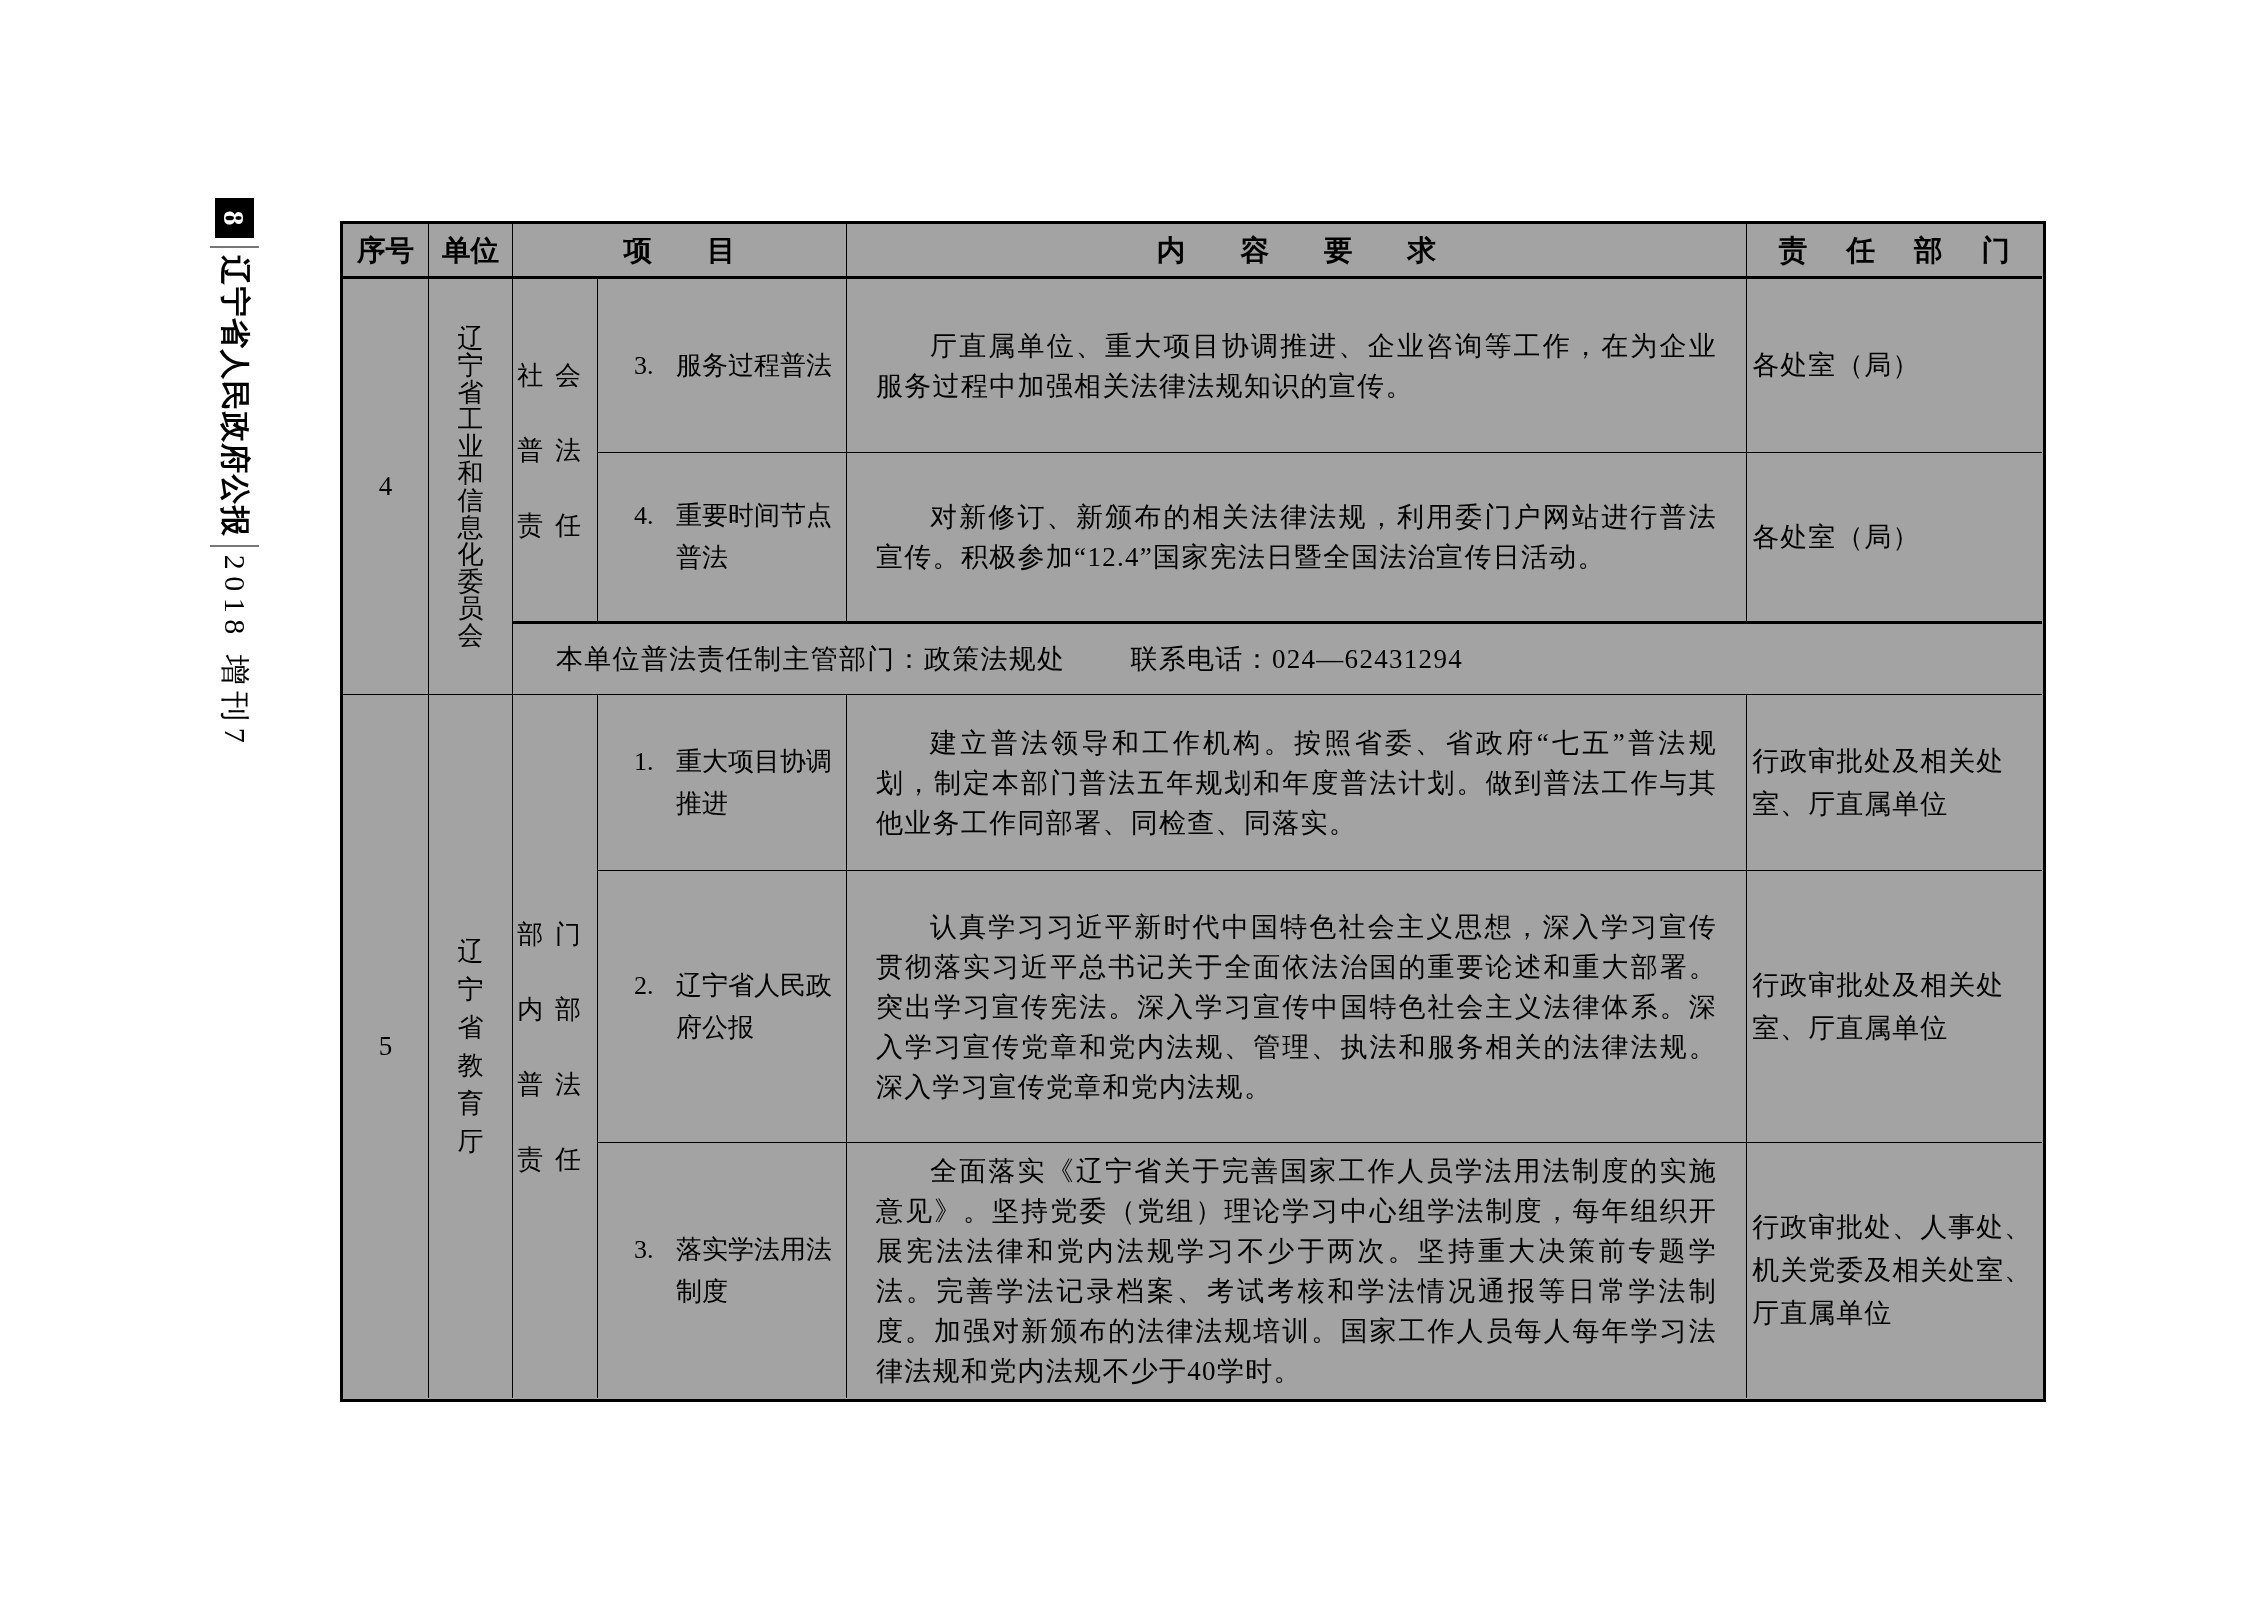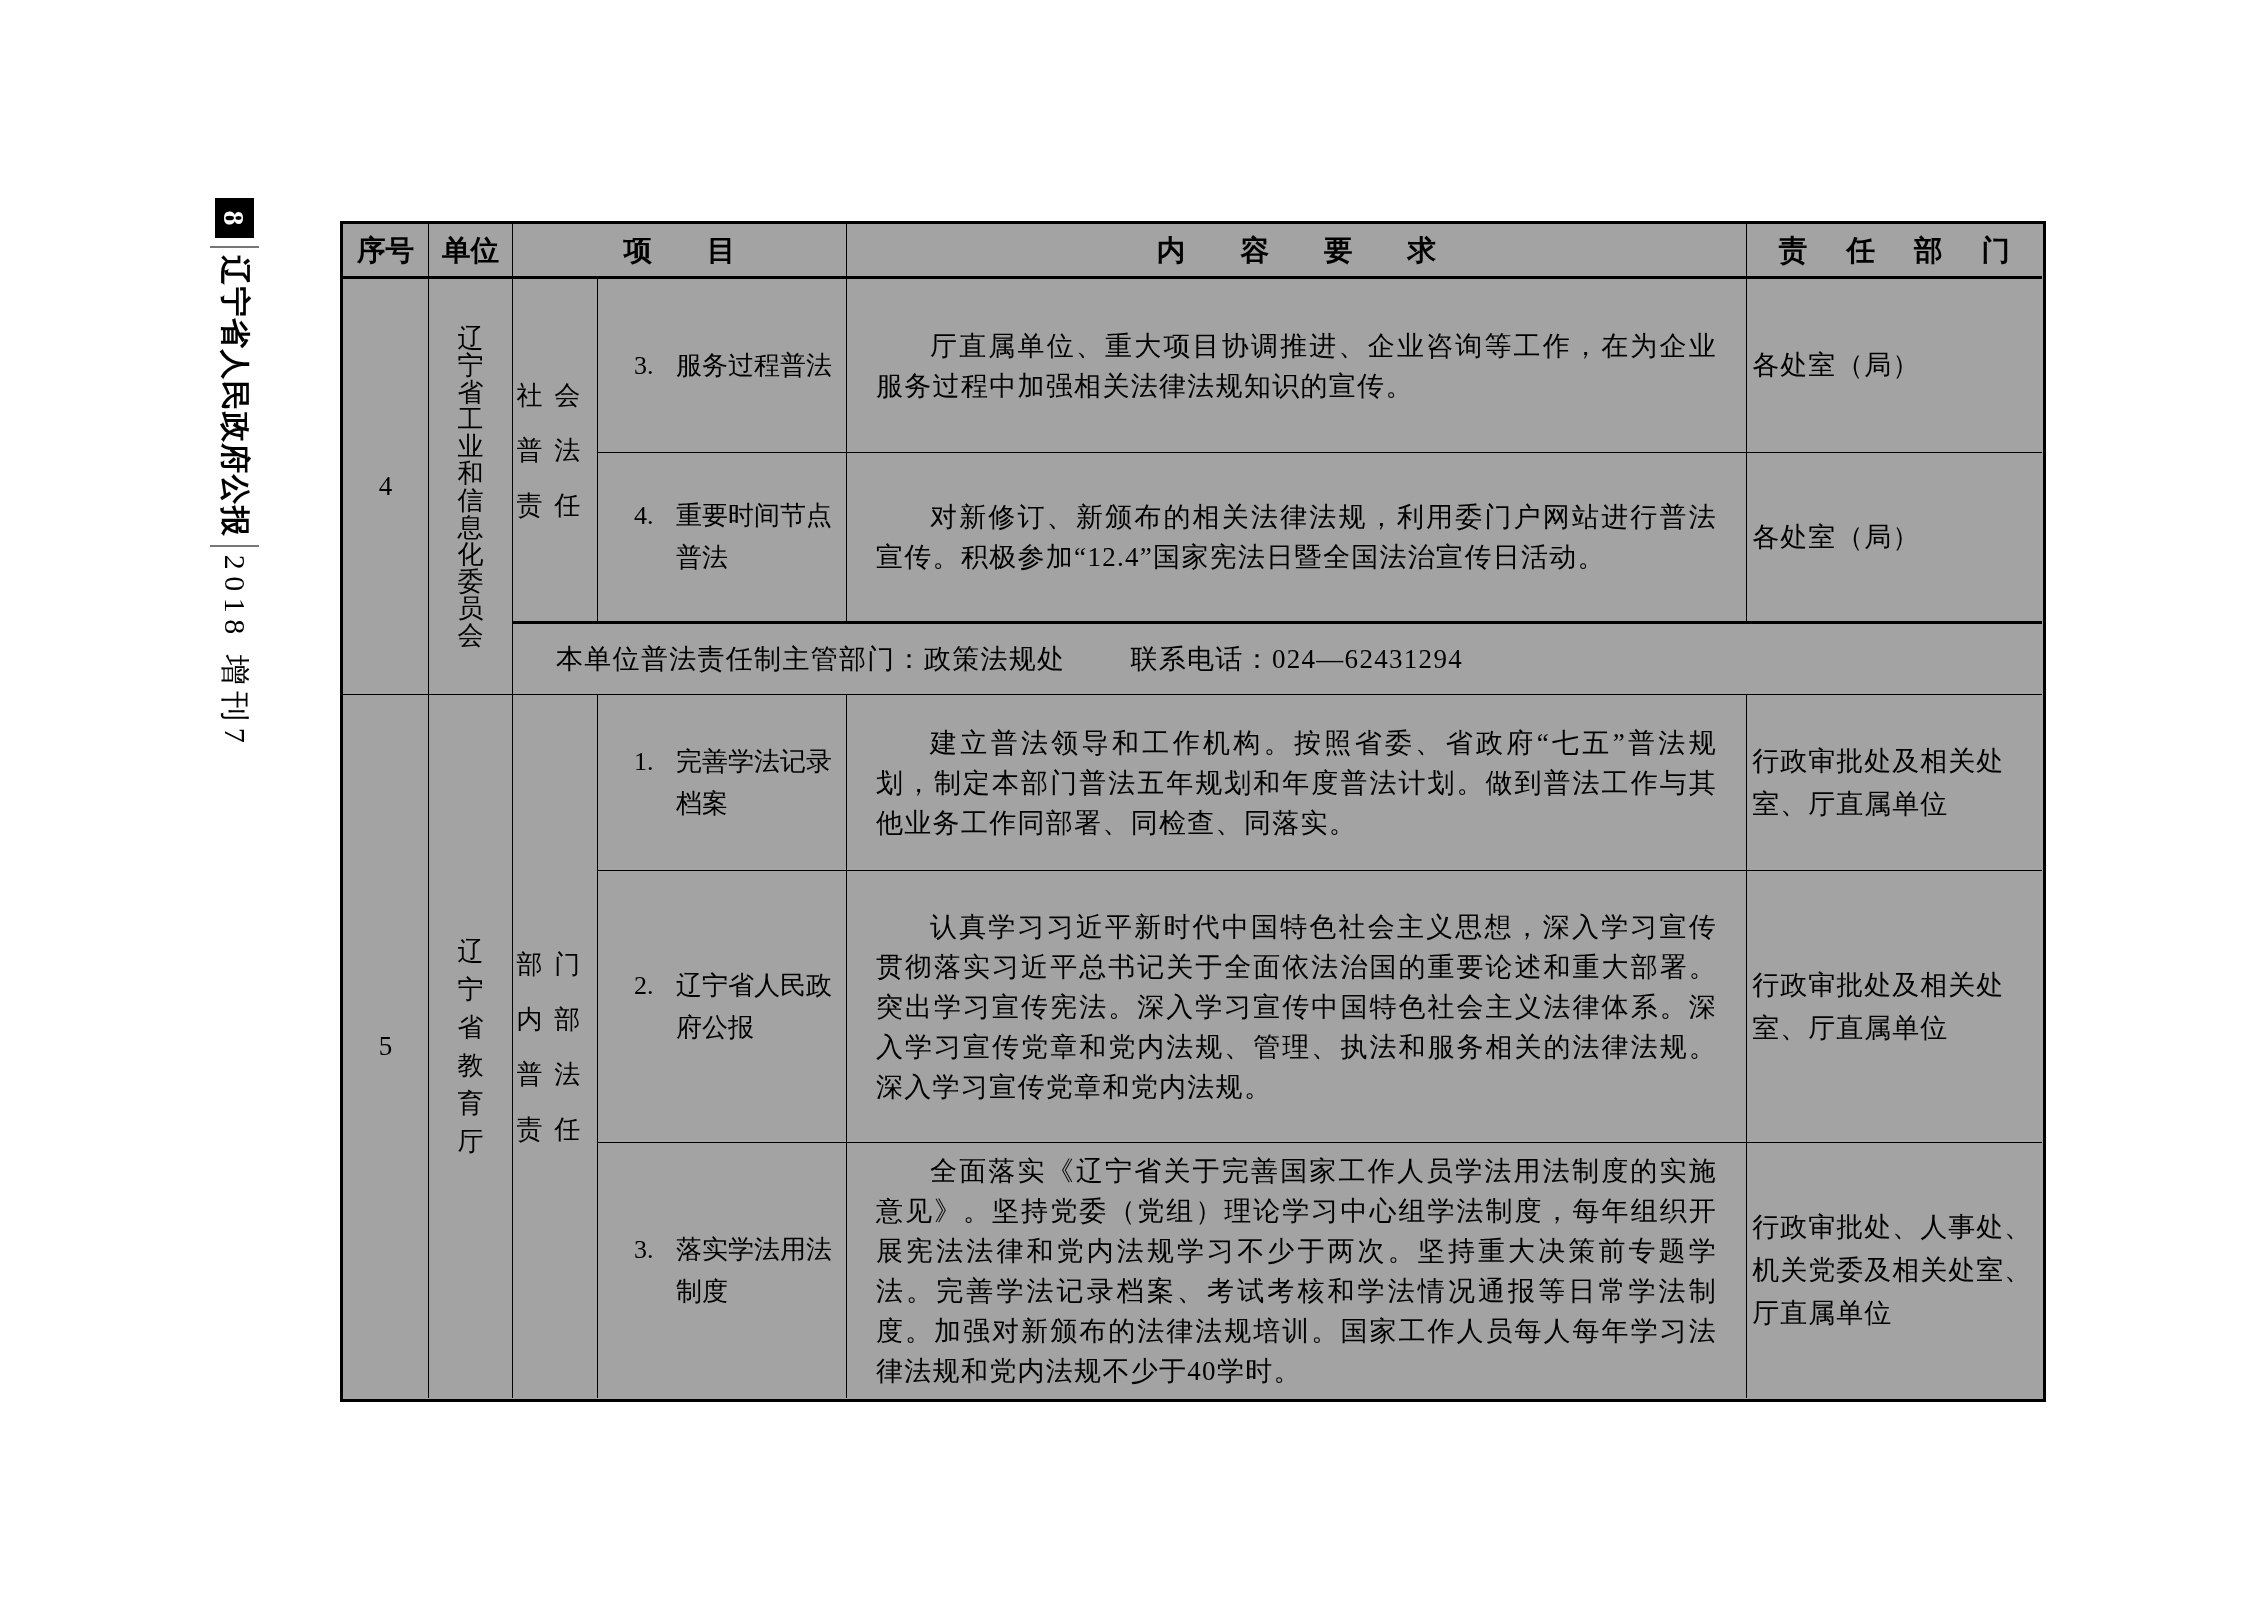--- a/index.html
+++ b/index.html
@@ -66,21 +66,21 @@
   .ls-dept{letter-spacing:39px;margin-right:-39px;}
 
   .idx-cell{justify-content:center;font-size:27px;}
 
   .unit-cell,.cat-cell{justify-content:center;}
   .unit-text{width:30px;font-size:26px;text-align:center;word-break:break-all;}
   .unit-tight{line-height:27px;}
   .unit-loose{line-height:38px;}
   .cat-text{
     width:77px;font-size:26px;letter-spacing:11.7px;
-    line-height:55px;word-break:break-all;text-align:left;
+    line-height:75px;word-break:break-all;text-align:center;
   }
 
   .item-cell{padding:6.5px 3.9px 6.5px 36px;font-size:26px;}
   .item-inner{display:flex;width:100%;line-height:42px;}
   .item-num{flex:0 0 42px;}
   .item-title{flex:1 1 auto;word-break:break-all;}
 
   .content-cell{padding:6.5px 29px;}
   .content-cell p{
     margin:0;width:100%;
@@ -176,21 +176,21 @@
   <div class="cell unit-cell no-b" style="grid-row:5/8;grid-column:2;">
     <div class="unit-text unit-loose">辽宁省教育厅</div>
   </div>
   <div class="cell cat-cell no-b" style="grid-row:5/8;grid-column:3;">
     <div class="cat-text">部门内部普法责任</div>
   </div>
 
   <div class="cell item-cell" style="grid-row:5;grid-column:4;">
     <div class="item-inner">
       <span class="item-num">1.</span>
-      <span class="item-title">完善学法记录档案</span>
+      <span class="item-title">重大项目协调推进</span>
     </div>
   </div>
   <div class="cell content-cell" style="grid-row:5;grid-column:5;">
     <p>建立普法领导和工作机构。按照省委、省政府“七五”普法规划，制定本部门普法五年规划和年度普法计划。做到普法工作与其他业务工作同部署、同检查、同落实。</p>
   </div>
   <div class="cell dept-cell no-r" style="grid-row:5;grid-column:6;">
     <p>行政审批处及相关处室、厅直属单位</p>
   </div>
 
   <div class="cell item-cell" style="grid-row:6;grid-column:4;">

